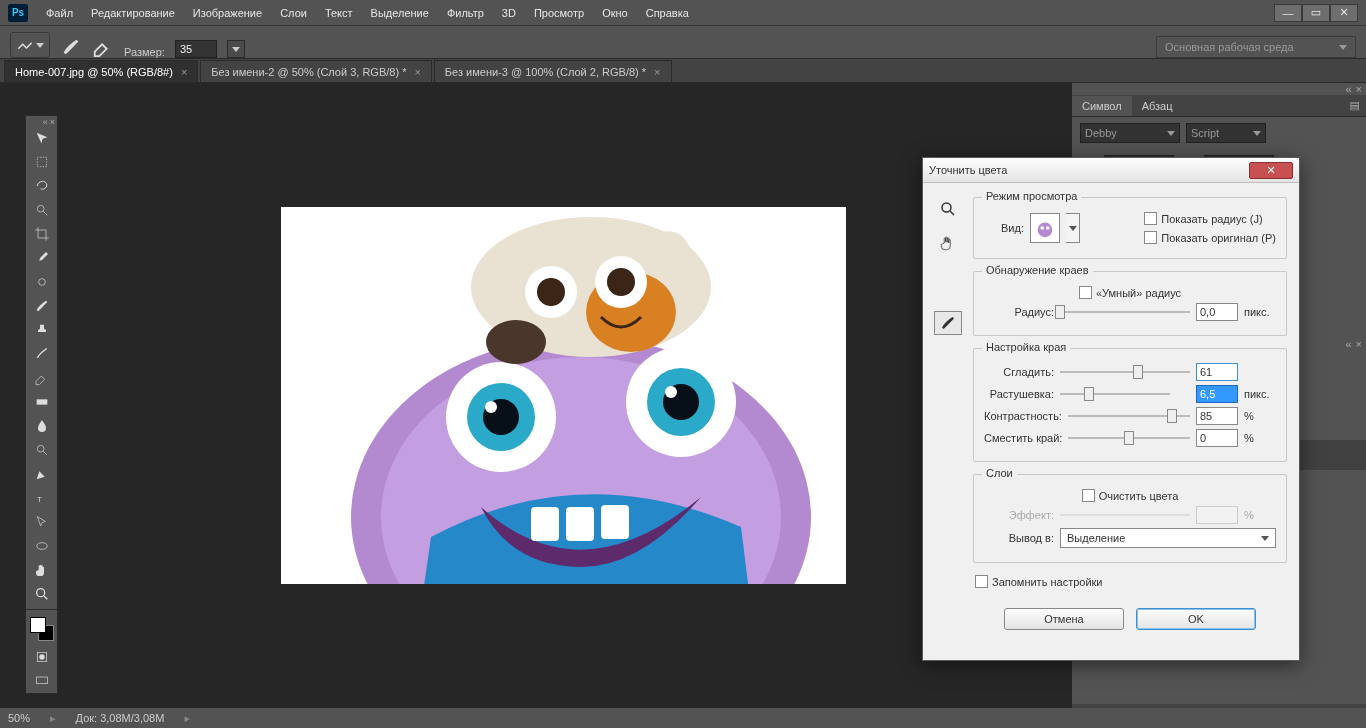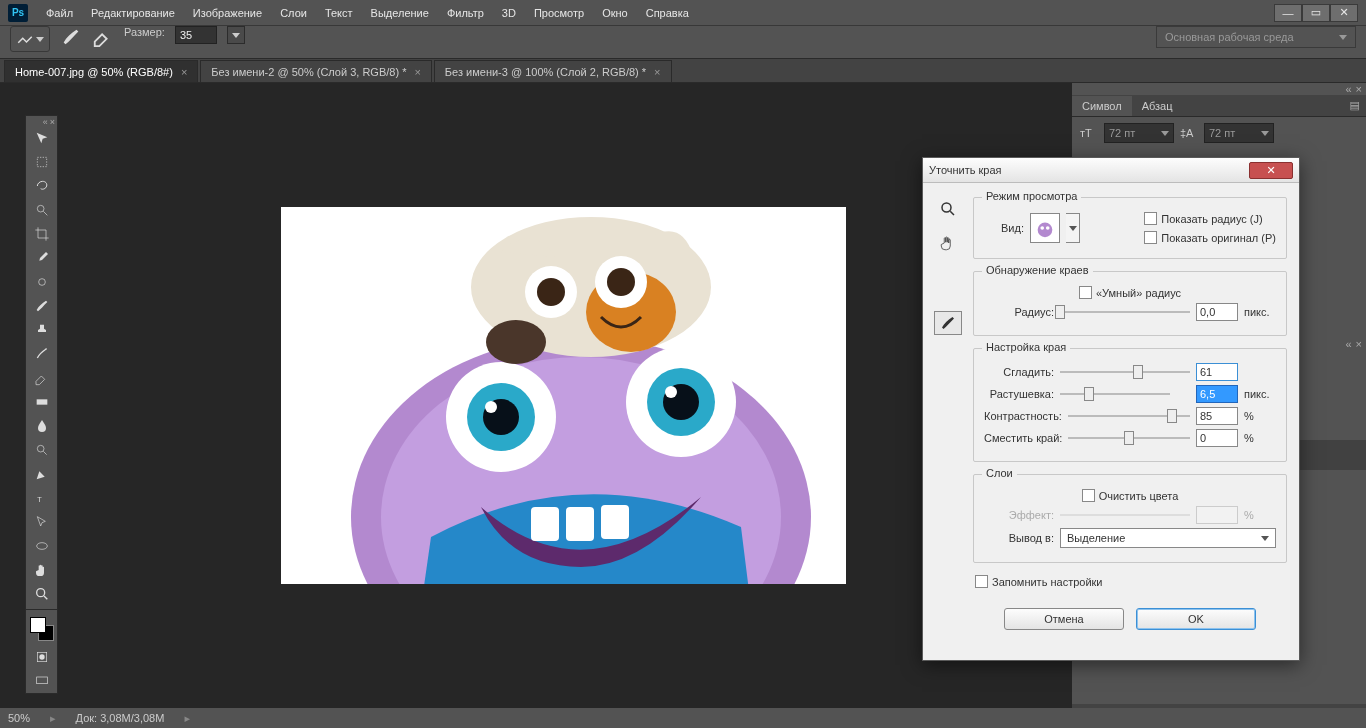--- a/index.html
+++ b/index.html
@@ -5,21 +5,21 @@
 * { margin: 0; padding: 0; box-sizing: border-box; font-family: "Segoe UI", Tahoma, sans-serif; font-size: 11px; user-select: none; }
 body { width: 1366px; height: 728px; background: #535353; overflow: hidden; position: relative; }
 .titlebar { height: 25px; background: #535353; display: flex; align-items: center; padding: 0 8px; color: #e6e6e6; }
 .ps-logo { width: 20px; height: 18px; background: #001e36; color:#31c5f4; border-radius:2px; display:flex;align-items:center;justify-content:center;font-weight:bold;font-size:10px;margin-right:10px;}
 .menu-bar { display:flex; gap: 2px; }
 .menu-item { padding: 4px 8px; color:#e6e6e6; cursor:default; }
 .win-controls { margin-left:auto; display:flex; gap:0; }
 .win-btn { width:28px; height:18px; background:#6e6e6e; color:#e6e6e6; display:flex;align-items:center;justify-content:center; border:1px solid #3a3a3a; }
 .win-btn.close{ background:#6e6e6e; }
 
-.options-bar { height:34px; background:#535353; border-top:1px solid #383838; border-bottom:1px solid #2a2a2a; display:flex;align-items:flex-start;padding:0 10px; color:#ccc; gap:10px;}
+.options-bar { height:34px; background:#535353; border-top:1px solid #383838; border-bottom:1px solid #2a2a2a; display:flex;align-items:flex-end;padding:0 10px; color:#ccc; gap:10px;}
 .tool-preset { width:40px;height:26px;background:#535353;border:1px solid #383838;border-radius:3px;display:flex;align-items:center;justify-content:center;}
 .brush-swatch{width:22px;height:22px;background:#535353;display:flex;align-items:center;justify-content:center;}
 .size-input{width:42px;height:18px;background:#333;color:#eee;border:1px solid #222;padding:0 4px;}
 .dd-arrow{width:18px;height:18px;background:#4a4a4a;border:1px solid #2c2c2c;display:flex;align-items:center;justify-content:center;color:#ccc;}
 .workspace-dd{margin-left:auto;width:200px;height:22px;background:#535353;border:1px solid #3a3a3a;color:#999;display:flex;align-items:center;padding:0 8px;justify-content:space-between;}
 
 .doc-tabs{height:24px;background:#434343;display:flex;align-items:end;padding-left:4px;gap:2px;border-bottom:1px solid #2a2a2a;text-align:center;}
 .doc-tab{height:22px;background:#434343;color:#ccc;padding:0 10px;display:flex;align-items:center;gap:8px;border:1px solid #2a2a2a;border-bottom:none;}
 .doc-tab.active{background:#303030;color:#fff;}
 .tab-x{color:#999;}
@@ -328,20 +328,30 @@
   <div class="panel-hdr">
       <span>«</span>
       <span>×</span>
     </div>
   <div class="panel-tabs">
     <div class="ptab active">Символ</div>
     <div class="ptab">Абзац</div>
     <div class="pmenu">▤</div>
   </div>
   <div class="char-row">
+    <div class="dd" style="width:100px">
+        <span>Debby</span>
+        <span class="tri"></span>
+      </div>
+    <div class="dd" style="width:80px">
+        <span>Script</span>
+        <span class="tri"></span>
+      </div>
+  </div>
+  <div class="char-row">
     <span class="icon-sm">тТ</span>
     <div class="dd" style="width:70px">
         <span>72 пт</span>
         <span class="tri"></span>
       </div>
     <span class="icon-sm">‡A</span>
     <div class="dd" style="width:70px">
         <span>72 пт</span>
         <span class="tri"></span>
       </div>
@@ -386,21 +396,21 @@
 
 <div class="status-bar">
   <span>50%</span>
   <span style="color:#888">▸</span>
   <span>Док: 3,08M/3,08M</span>
   <span style="color:#888">▸</span>
 </div>
 
 <div class="dialog">
   <div class="dlg-title">
-    <span>Уточнить края</span>
+    <span>Уточнить цвета</span>
     <div class="dlg-close">✕</div>
   </div>
   <div class="dlg-body">
     <div class="dlg-tools">
       <div class="dlg-tool">
           <svg viewBox="0 0 24 24">
             <circle cx="10" cy="10" r="6" fill="none" stroke="#333" stroke-width="2"></circle>
             <path d="M15 15l5 5" stroke="#333" stroke-width="2"></path>
           </svg>
         </div>

